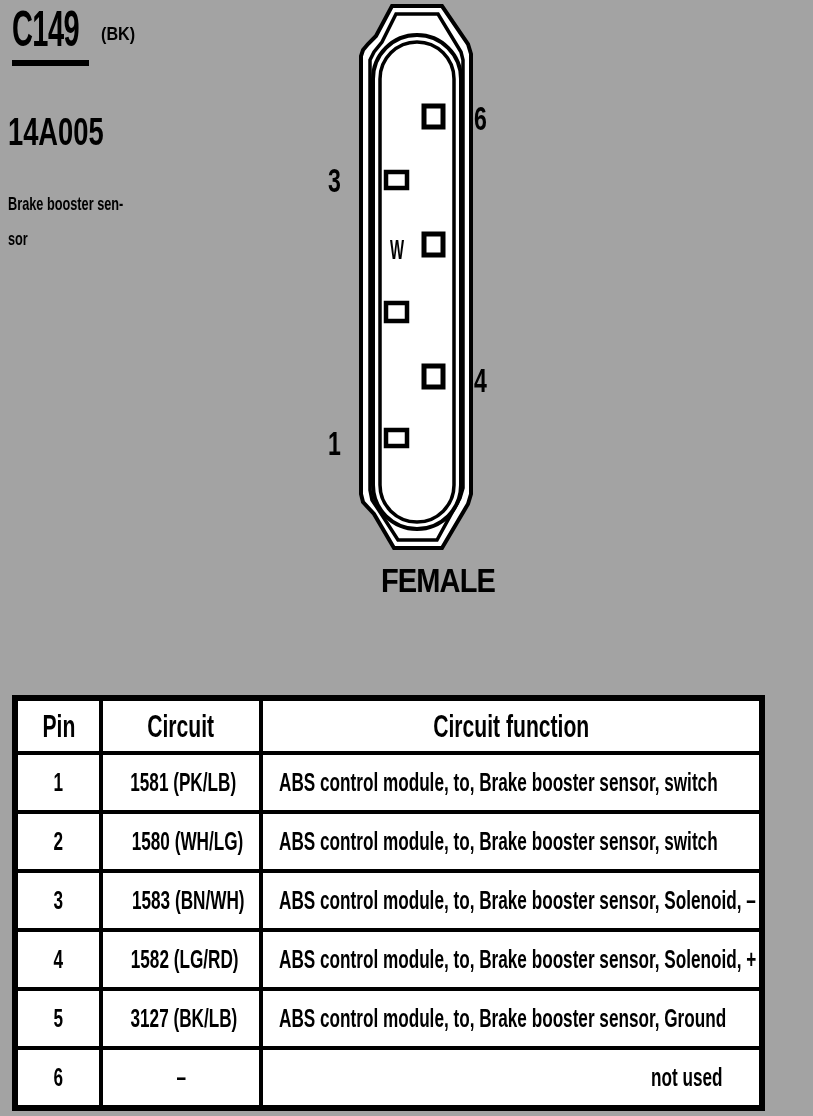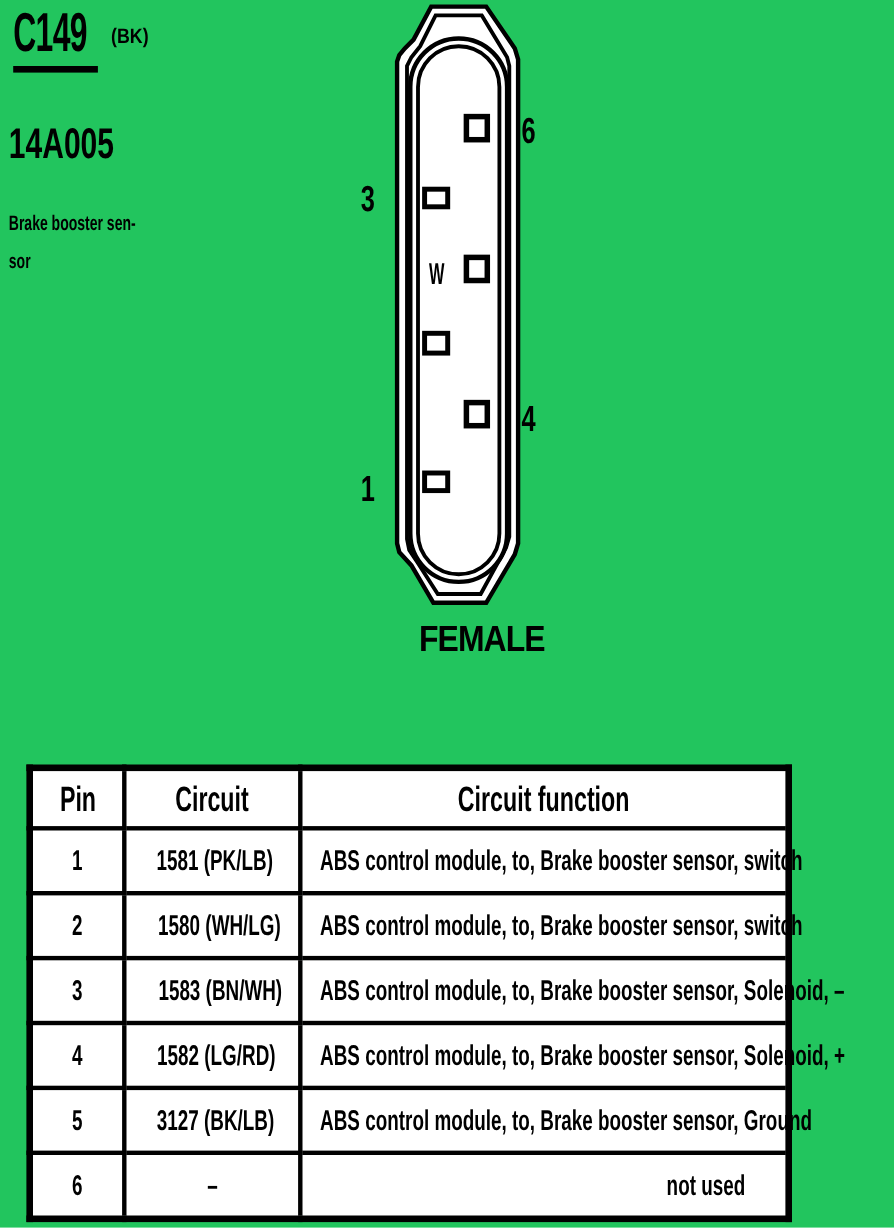--- a/index.html
+++ b/index.html
@@ -1,21 +1,21 @@
 <!DOCTYPE html>
 <html><head>
 <meta charset="utf-8">
 <style>
   html,body{margin:0;padding:0;}
   body{
     width:813px;height:1116px;background:#ffffff;color:#000;
     font-family:"Liberation Sans", sans-serif;
     -webkit-font-smoothing:none;
   }
-  .sheet{position:relative;width:813px;height:1116px;background:#22c55e;overflow:hidden;}
+  .sheet{position:relative;width:813px;height:1116px;background:#a3a3a3;overflow:hidden;}
 
   
   .connector-id{
     position:absolute;left:12px;top:4px;font-size:50px;font-weight:bold;line-height:1;
     letter-spacing:-1px;transform:scaleX(0.58);transform-origin:left top;white-space:nowrap;
   }
   .id-underline{position:absolute;left:12px;top:60px;width:77px;height:6px;background:#000;}
   .color-code{
     position:absolute;left:101px;top:24px;font-size:19px;font-weight:bold;line-height:1;
     transform:scaleX(0.85);transform-origin:left top;white-space:nowrap;
@@ -46,21 +46,21 @@
     transform:scale(0.62,1.15);transform-origin:left top;
   }
   .gender-label{
     position:absolute;left:367px;top:564px;width:142px;text-align:center;
     font-size:33px;font-weight:bold;line-height:1;letter-spacing:-1px;
     transform:scaleX(0.88);transform-origin:center top;white-space:nowrap;
   }
 
   
   table.pinout{
-    position:absolute;left:24px;top:695px;width:696px;
+    position:absolute;left:12px;top:695px;width:753px;
     border-collapse:collapse;table-layout:fixed;
   }
   table.pinout{border:6px solid #000;}
   .pinout th,.pinout td{border:4px solid #000;padding:0;vertical-align:middle;background:#fff;}
   .pinout th{height:50px;font-size:32px;font-weight:bold;text-align:center;}
   .pinout td{height:55px;font-size:26px;font-weight:bold;}
   .pinout td.c-pin,.pinout td.c-circuit{text-align:center;}
   .pinout td.c-func{text-align:right;padding-left:16px;}
   .cx{display:inline-block;transform:scaleX(0.66);transform-origin:center center;white-space:nowrap;}
   .cl{display:inline-block;transform:scaleX(0.66);transform-origin:left center;white-space:nowrap;}

